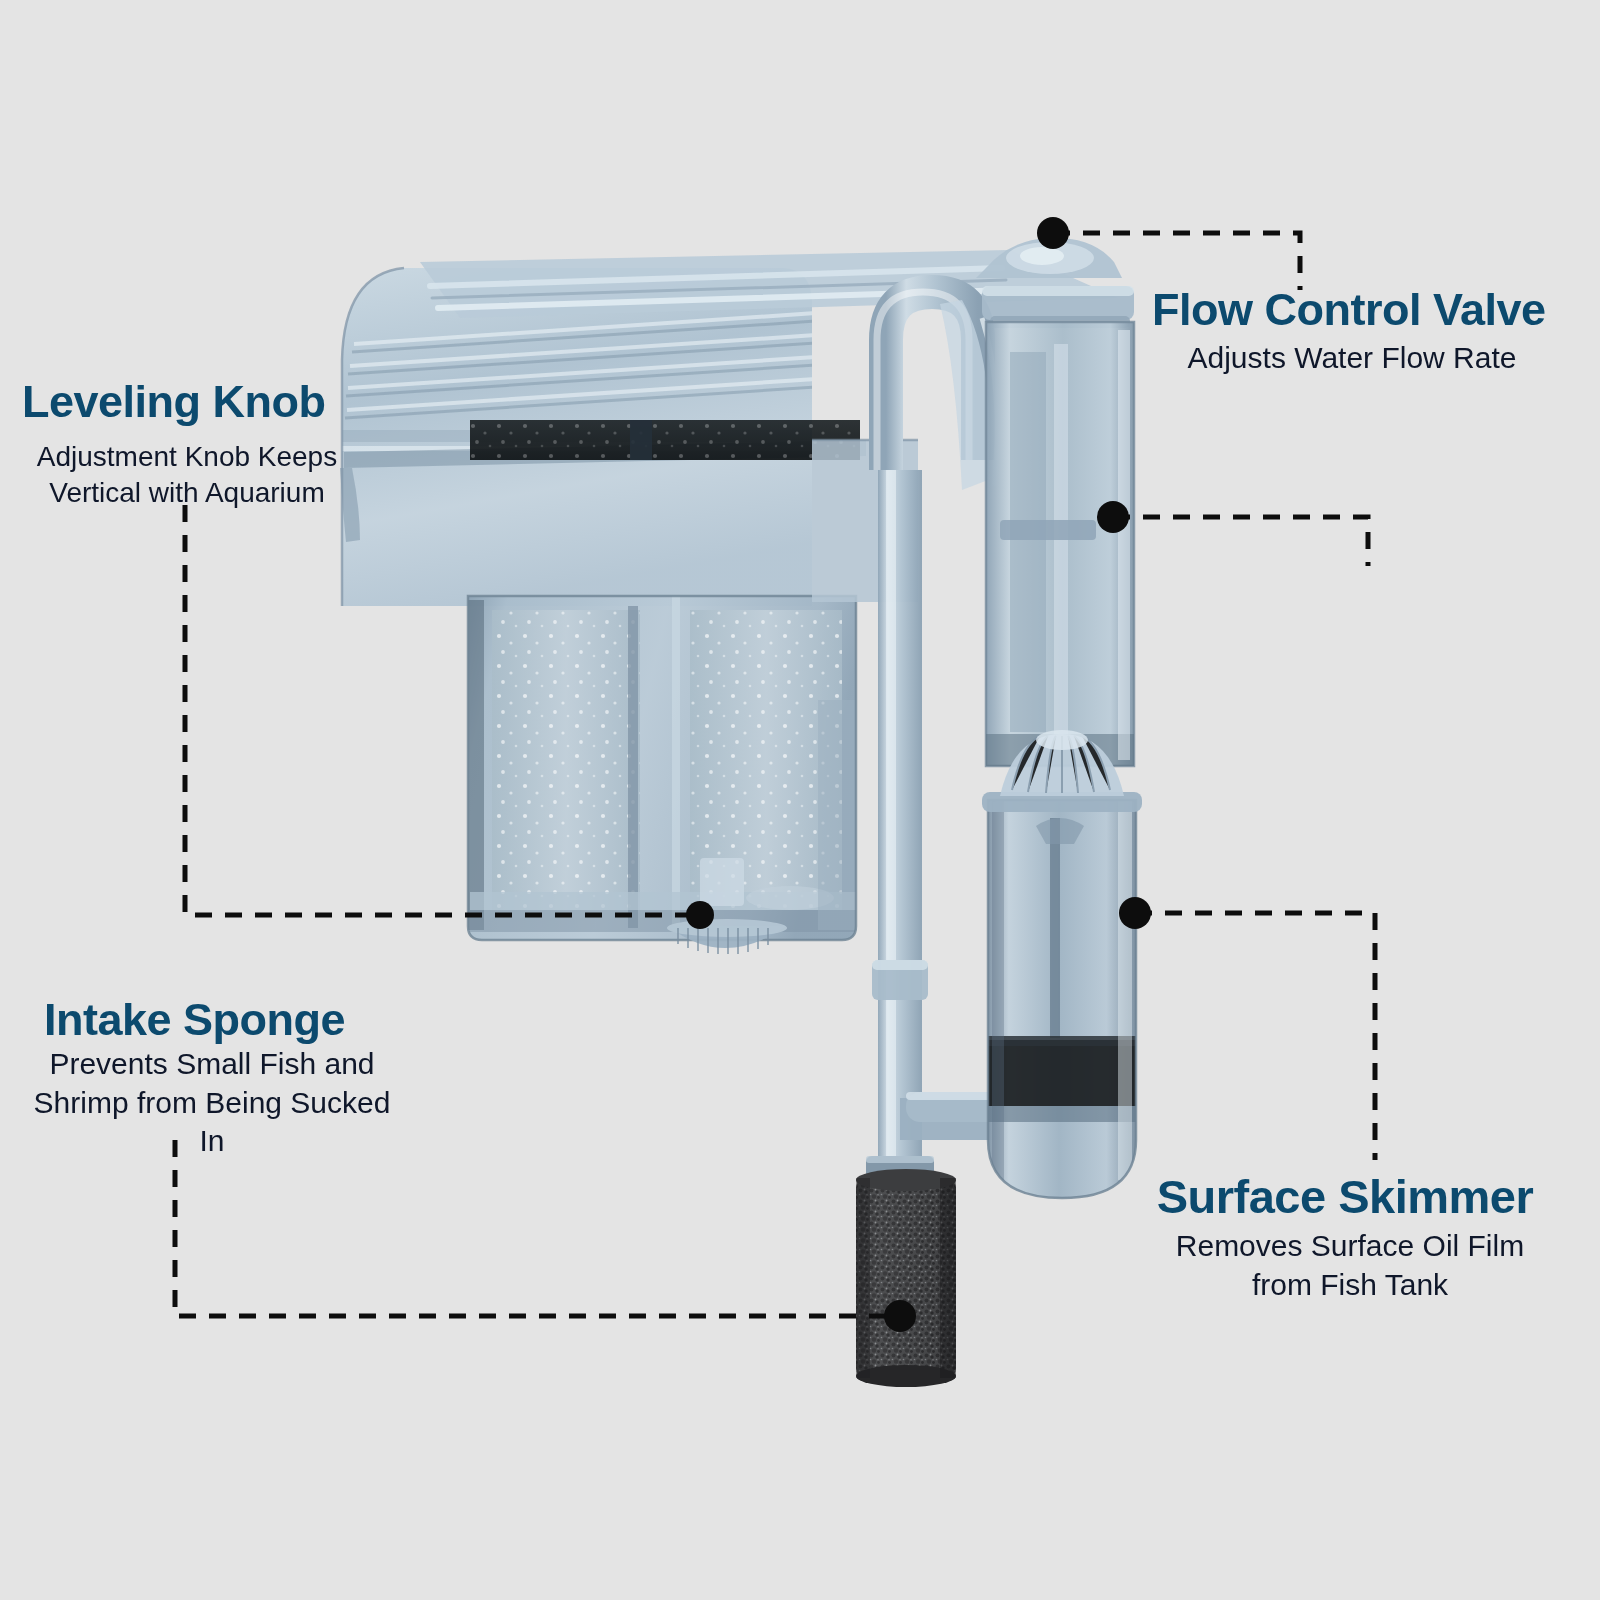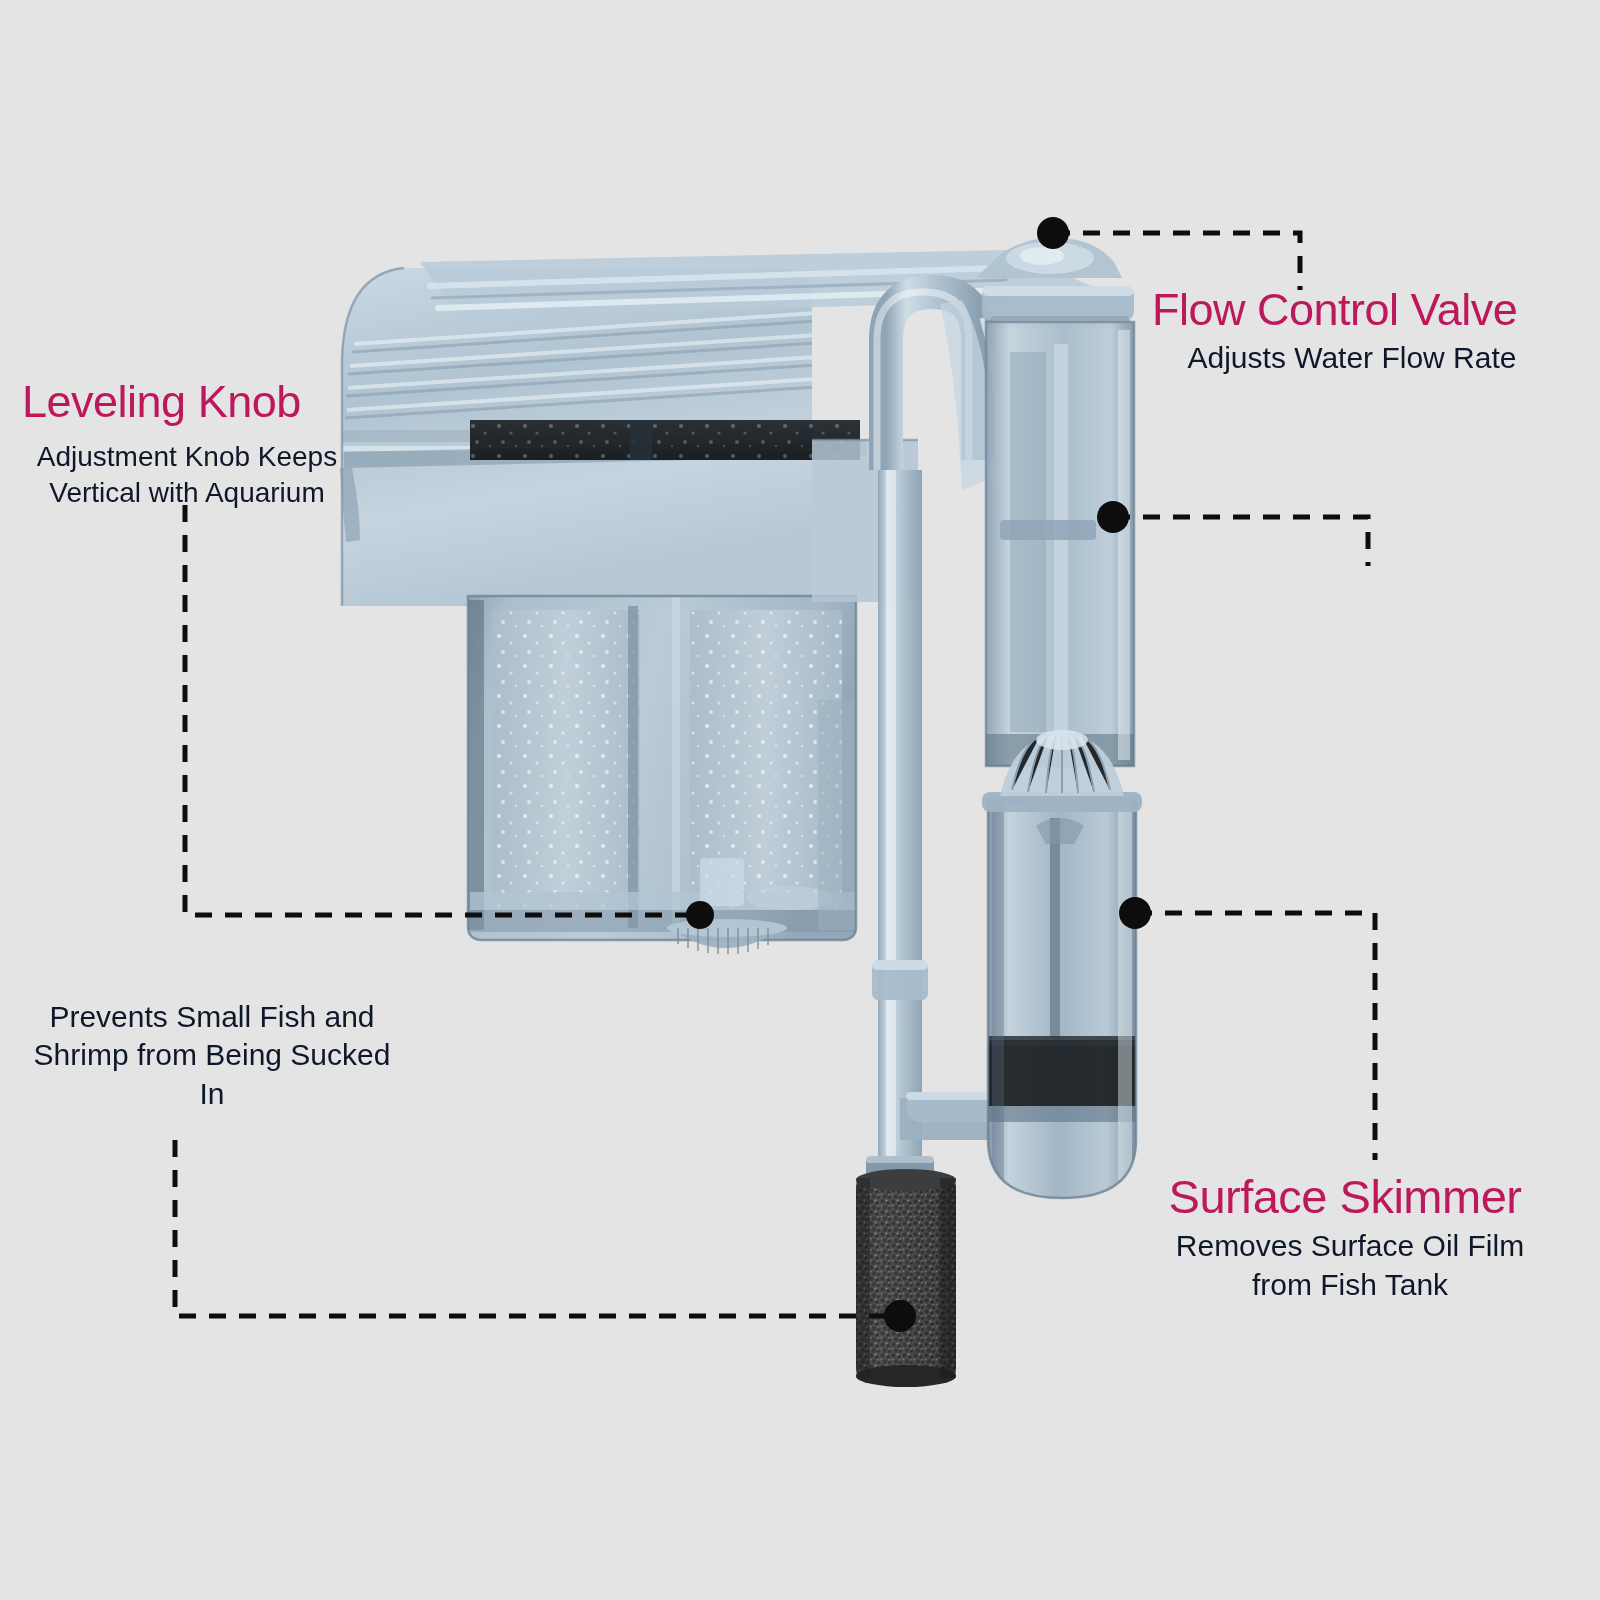--- a/index.html
+++ b/index.html
@@ -8,22 +8,22 @@
     background:#e4e4e4;
     font-family:"Liberation Sans", sans-serif;
     overflow:hidden;
     position:relative;
   }
   #stage{position:absolute;inset:0;}
 
   
   .callout{position:absolute;}
   .callout .title{
-    font-weight:normal;
-    color:#be185d;
+    font-weight:bold;
+    color:#0c4a6e;
     letter-spacing:-0.5px;
     text-shadow:
       1.5px 0 0 #e4e4e4, -1.5px 0 0 #e4e4e4,
       0 1.5px 0 #e4e4e4, 0 -1.5px 0 #e4e4e4;
     white-space:nowrap;
   }
   .callout .sub{
     color:#0f172a;
     font-weight:400;
     line-height:1.28;
@@ -333,20 +333,21 @@
     <div class="sub">Adjusts Water Flow Rate</div>
   </div>
 
   <div class="callout c-left" id="cal-level">
     <div class="title">Leveling Knob</div>
     <div class="sub">Adjustment Knob Keeps Vertical with Aquarium</div>
   </div>
 
 
   <div class="callout c-left" id="cal-intake">
+    <div class="title">Intake Sponge</div>
     <div class="sub">Prevents Small Fish and Shrimp from Being Sucked In</div>
   </div>
 
   <div class="callout c-right" id="cal-skim">
     <div class="title">Surface Skimmer</div>
     <div class="sub">Removes Surface Oil Film from Fish Tank</div>
   </div>
 
 </div>
 

